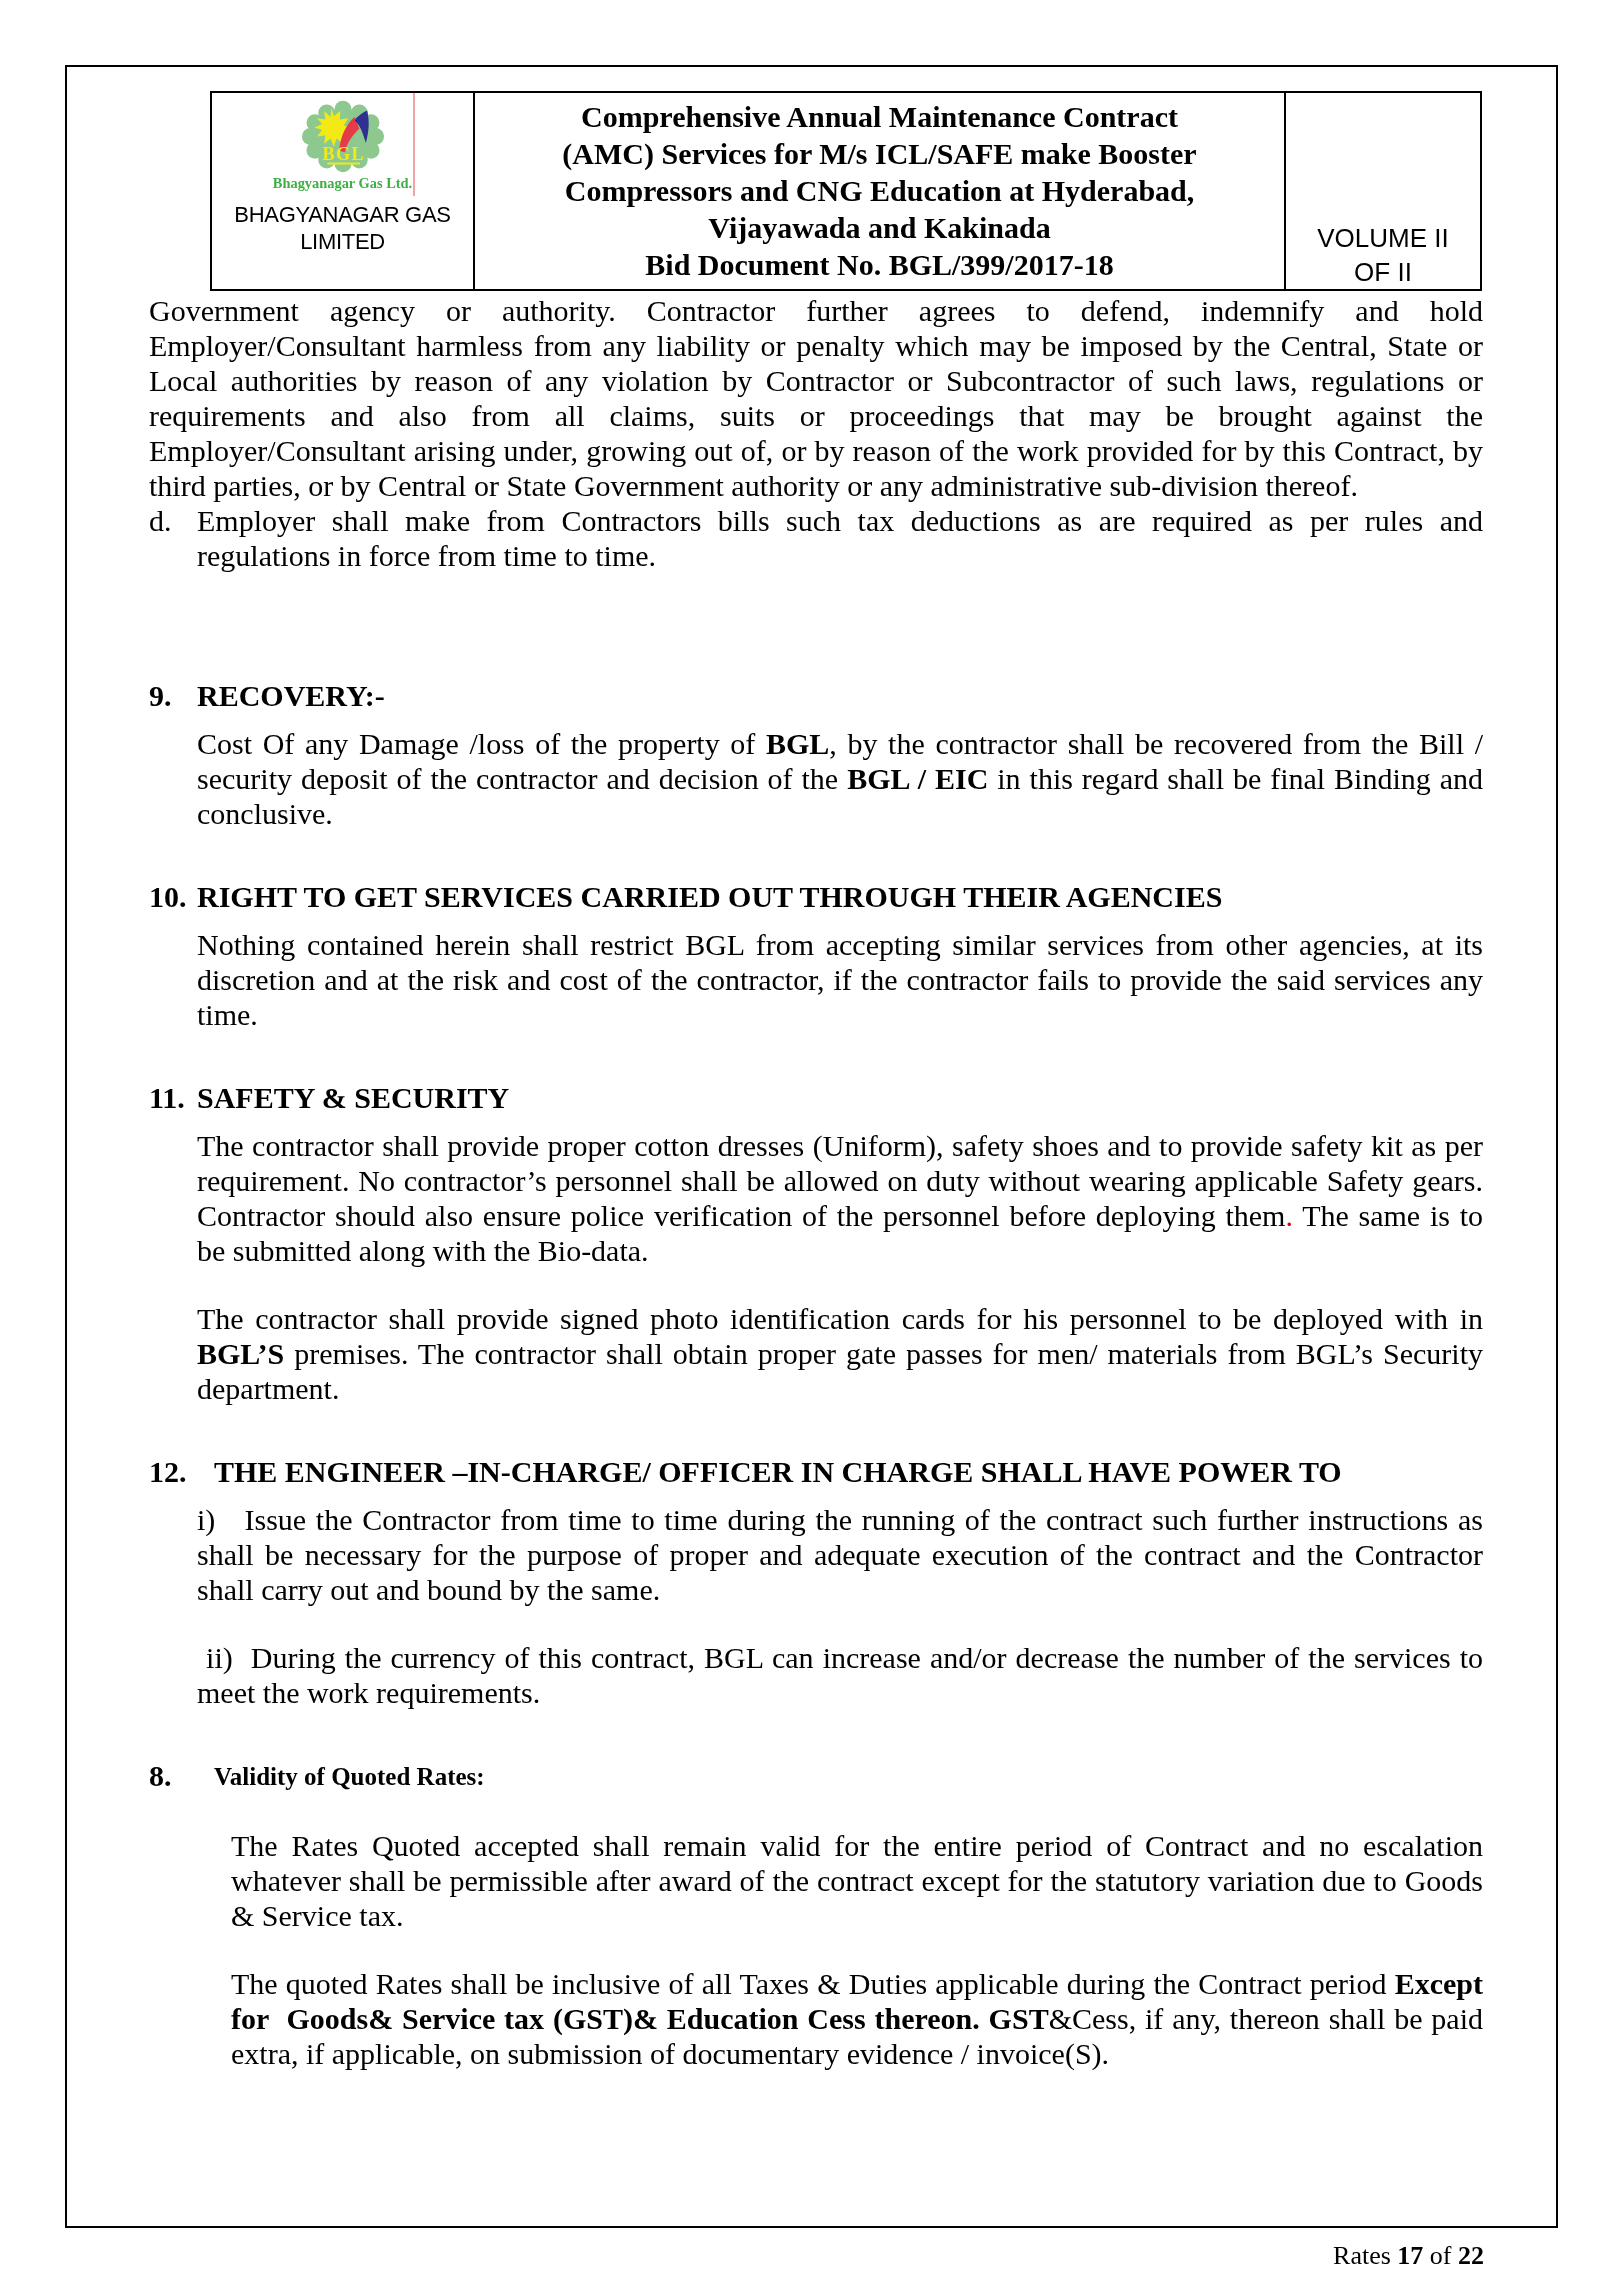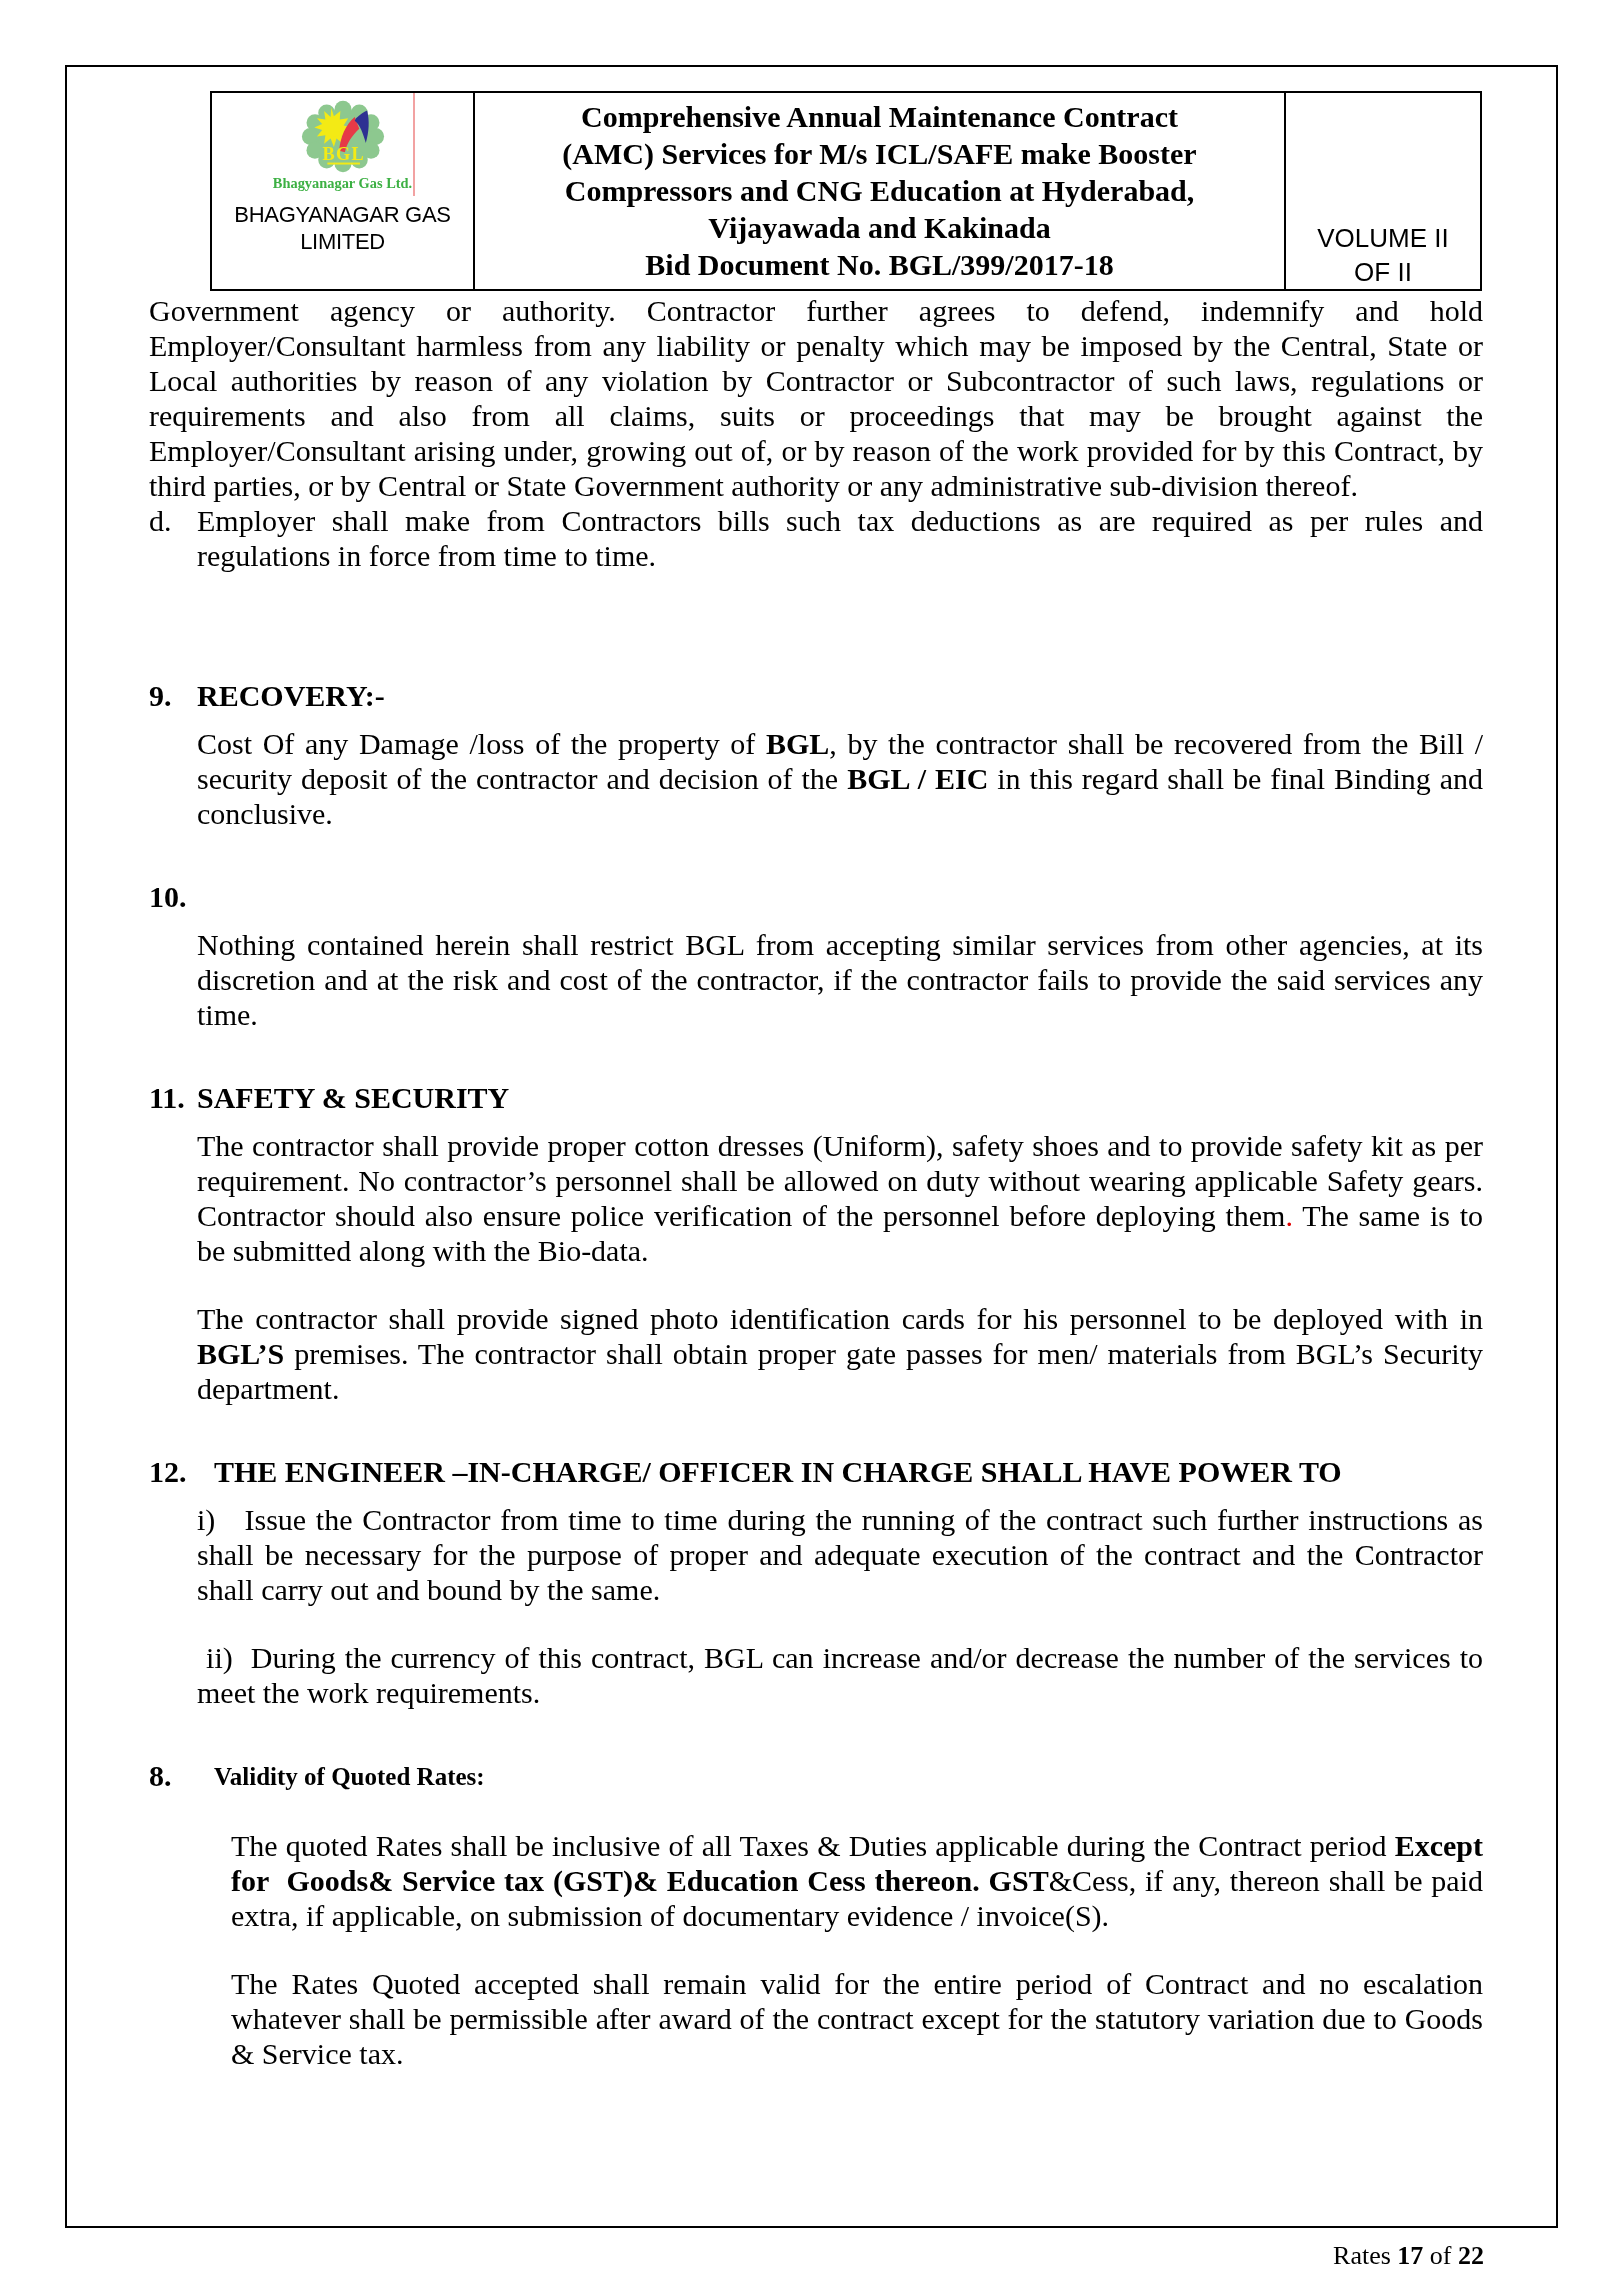--- a/index.html
+++ b/index.html
@@ -161,20 +161,21 @@
         <div class="sec-head">
           <span class="num">9.</span>
           <span class="title">RECOVERY:-</span>
         </div>
         <p class="sec-para"><span>Cost Of any Damage /loss of the property of </span><span style="font-weight: bold;">BGL</span><span>, by the contractor shall be recovered from the Bill / security deposit of the contractor and decision of the </span><span style="font-weight: bold;">BGL / EIC</span><span> in this regard shall be final Binding and conclusive.</span></p>
       </div>
 
       <div class="section">
         <div class="sec-head">
           <span class="num">10.</span>
+          <span class="title">RIGHT TO GET SERVICES CARRIED OUT THROUGH THEIR AGENCIES</span>
         </div>
         <p class="sec-para"><span>Nothing contained herein shall restrict BGL from accepting similar services from other agencies, at its discretion and at the risk and cost of the contractor, if the contractor fails to provide the said services any time.</span></p>
       </div>
 
       <div class="section">
         <div class="sec-head">
           <span class="num">11.</span>
           <span class="title">SAFETY &amp; SECURITY</span>
         </div>
         <p class="sec-para"><span>The contractor shall provide proper cotton dresses (Uniform), safety shoes and to provide safety kit as per requirement. No contractor’s personnel shall be allowed on duty without wearing applicable Safety gears. Contractor should also ensure police verification of the personnel before deploying them</span><span style="color: rgb(224, 0, 0);">.</span><span> The same is to be submitted along with the Bio-data.</span></p>
@@ -188,22 +189,22 @@
         </div>
         <p class="sec-para"><span>i)&nbsp;&nbsp;&nbsp;Issue the Contractor from time to time during the running of the contract such further instructions as shall be necessary for the purpose of proper and adequate execution of the contract and the Contractor shall carry out and bound by the same.</span></p>
         <p class="sec-para"><span>&nbsp;ii)&nbsp;&nbsp;During the currency of this contract, BGL can increase and/or decrease the number of the services to meet the work requirements.</span></p>
       </div>
 
       <div class="section deep">
         <div class="sec-head small-title">
           <span class="num" style="flex-basis:65px;">8.</span>
           <span class="title">Validity of Quoted Rates:</span>
         </div>
+        <p class="sec-para"><span>The Rates Quoted accepted shall remain valid for the entire period of Contract and no escalation whatever shall be permissible after award of the contract except for the statutory variation due to Goods &amp; Service tax.</span></p>
         <p class="sec-para"><span>The quoted Rates shall be inclusive of all Taxes &amp; Duties applicable during the Contract period </span><span style="font-weight: bold;">Except for &nbsp;Goods&amp; Service tax (GST)&amp; Education Cess thereon. GST</span><span>&amp;Cess, if any, thereon shall be paid extra, if applicable, on submission of documentary evidence / invoice(S).</span></p>
-        <p class="sec-para"><span>The Rates Quoted accepted shall remain valid for the entire period of Contract and no escalation whatever shall be permissible after award of the contract except for the statutory variation due to Goods &amp; Service tax.</span></p>
       </div>
 
     </div>
   </div>
 
   <div class="page-footer">
     <span>Rates</span>
     <b>17</b>
     <span>of</span>
     <b>22</b>

